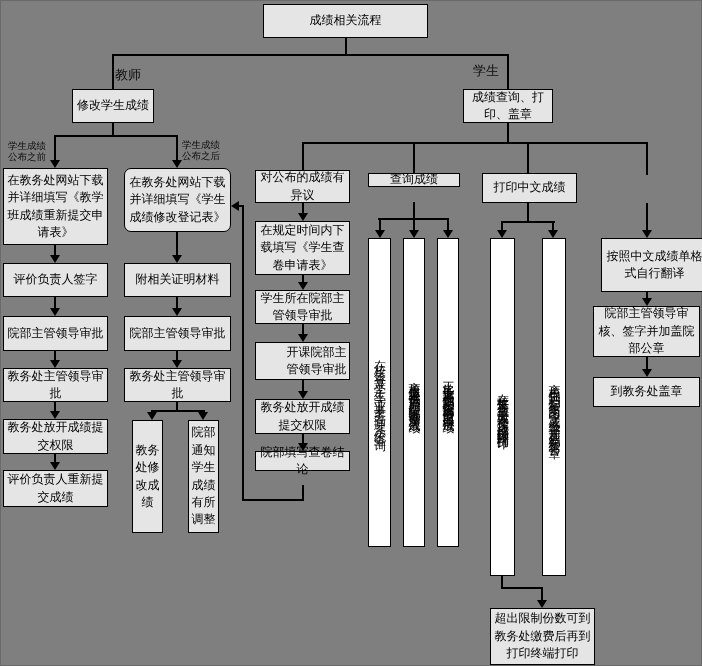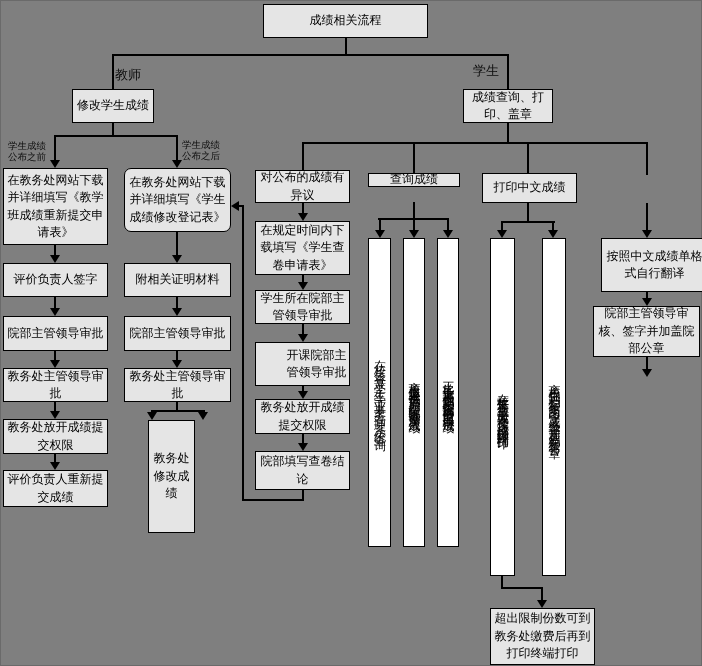--- a/index.html
+++ b/index.html
@@ -151,28 +151,29 @@
   <div class="node" style="left:3px;top:263px;width:105px;height:34px;">评价负责人签字</div>
   <div class="node" style="left:3px;top:316px;width:105px;height:35px;">院部主管领导审批</div>
   <div class="node" style="left:3px;top:368px;width:105px;height:34px;">教务处主管领导审批</div>
   <div class="node" style="left:3px;top:419px;width:105px;height:35px;">教务处放开成绩提交权限</div>
   <div class="node" style="left:3px;top:470px;width:105px;height:37px;">评价负责人重新提交成绩</div>
 
   <div class="node" style="left:124px;top:168px;width:107px;height:64px;border-radius:7px;">在教务处网站下载并详细填写《学生成绩修改登记表》</div>
   <div class="node" style="left:124px;top:263px;width:107px;height:34px;">附相关证明材料</div>
   <div class="node" style="left:124px;top:316px;width:107px;height:35px;">院部主管领导审批</div>
   <div class="node" style="left:124px;top:368px;width:107px;height:34px;">教务处主管领导审批</div>
-  <div class="node" style="left:148px;top:420px;width:47px;height:113px;line-height:1.45;">教务处修改成绩</div>
+  <div class="node" style="left:132px;top:420px;width:31px;height:113px;line-height:1.45;">教务处修改成绩</div>
+  <div class="node" style="left:188px;top:420px;width:31px;height:113px;line-height:1.45;">院部通知学生成绩有所调整</div>
 
   <div class="node" style="left:255px;top:170px;width:95px;height:33px;">对公布的成绩有异议</div>
   <div class="node" style="left:255px;top:221px;width:95px;height:54px;">在规定时间内下载填写《学生查卷申请表》</div>
   <div class="node" style="left:255px;top:290px;width:95px;height:34px;">学生所在院部主管领导审批</div>
-  <div class="node" style="left:255px;top:342px;width:95px;height:44px;padding-left:30px;">开课院部主管领导审批</div>
+  <div class="node" style="left:255px;top:342px;width:95px;height:38px;padding-left:30px;">开课院部主管领导审批</div>
   <div class="node" style="left:255px;top:399px;width:95px;height:35px;">教务处放开成绩提交权限</div>
-  <div class="node" style="left:255px;top:451px;width:95px;height:39px;">院部填写查卷结论</div>
+  <div class="node" style="left:255px;top:451px;width:95px;height:20px;">院部填写查卷结论</div>
 
   <div class="node" style="left:368px;top:173px;width:92px;height:14px;">查询成绩</div>
   <div class="vnode" style="left:368px;top:238px;width:23px;height:309px;">
     <span class="vtxt" style="letter-spacing:5px;">在校生登录学生学业事务管理系统查询</span>
   </div>
   <div class="vnode" style="left:403px;top:238px;width:22px;height:309px;">
     <span class="vtxt" style="letter-spacing:2px;">离校生返校考试后到原所在院部查询新录入成绩</span>
   </div>
   <div class="vnode" style="left:437px;top:238px;width:22px;height:309px;">
     <span class="vtxt" style="letter-spacing:2px;">正常毕业离校生到档案馆查询毕业前已取得成绩</span>
@@ -182,14 +183,15 @@
   <div class="vnode" style="left:490px;top:238px;width:25px;height:338px;">
     <span class="vtxt" style="letter-spacing:2px;">在校生可在主教一层或人文楼一层成绩打印终端打印</span>
   </div>
   <div class="vnode" style="left:542px;top:238px;width:24px;height:338px;">
     <span class="vtxt" style="letter-spacing:3px;">离校生到档案馆复印中文成绩单并加盖档案馆公章</span>
   </div>
   <div class="node" style="left:490px;top:608px;width:105px;height:57px;">超出限制份数可到教务处缴费后再到打印终端打印</div>
 
   <div class="node" style="left:593px;top:238px;width:107px;height:54px;margin-left:8px;">按照中文成绩单格式自行翻译</div>
   <div class="node" style="left:593px;top:306px;width:107px;height:51px;">院部主管领导审核、签字并加盖院部公章</div>
+  <div class="node" style="left:593px;top:377px;width:107px;height:30px;">到教务处盖章</div>
 
 </div>
 
 </body></html>

